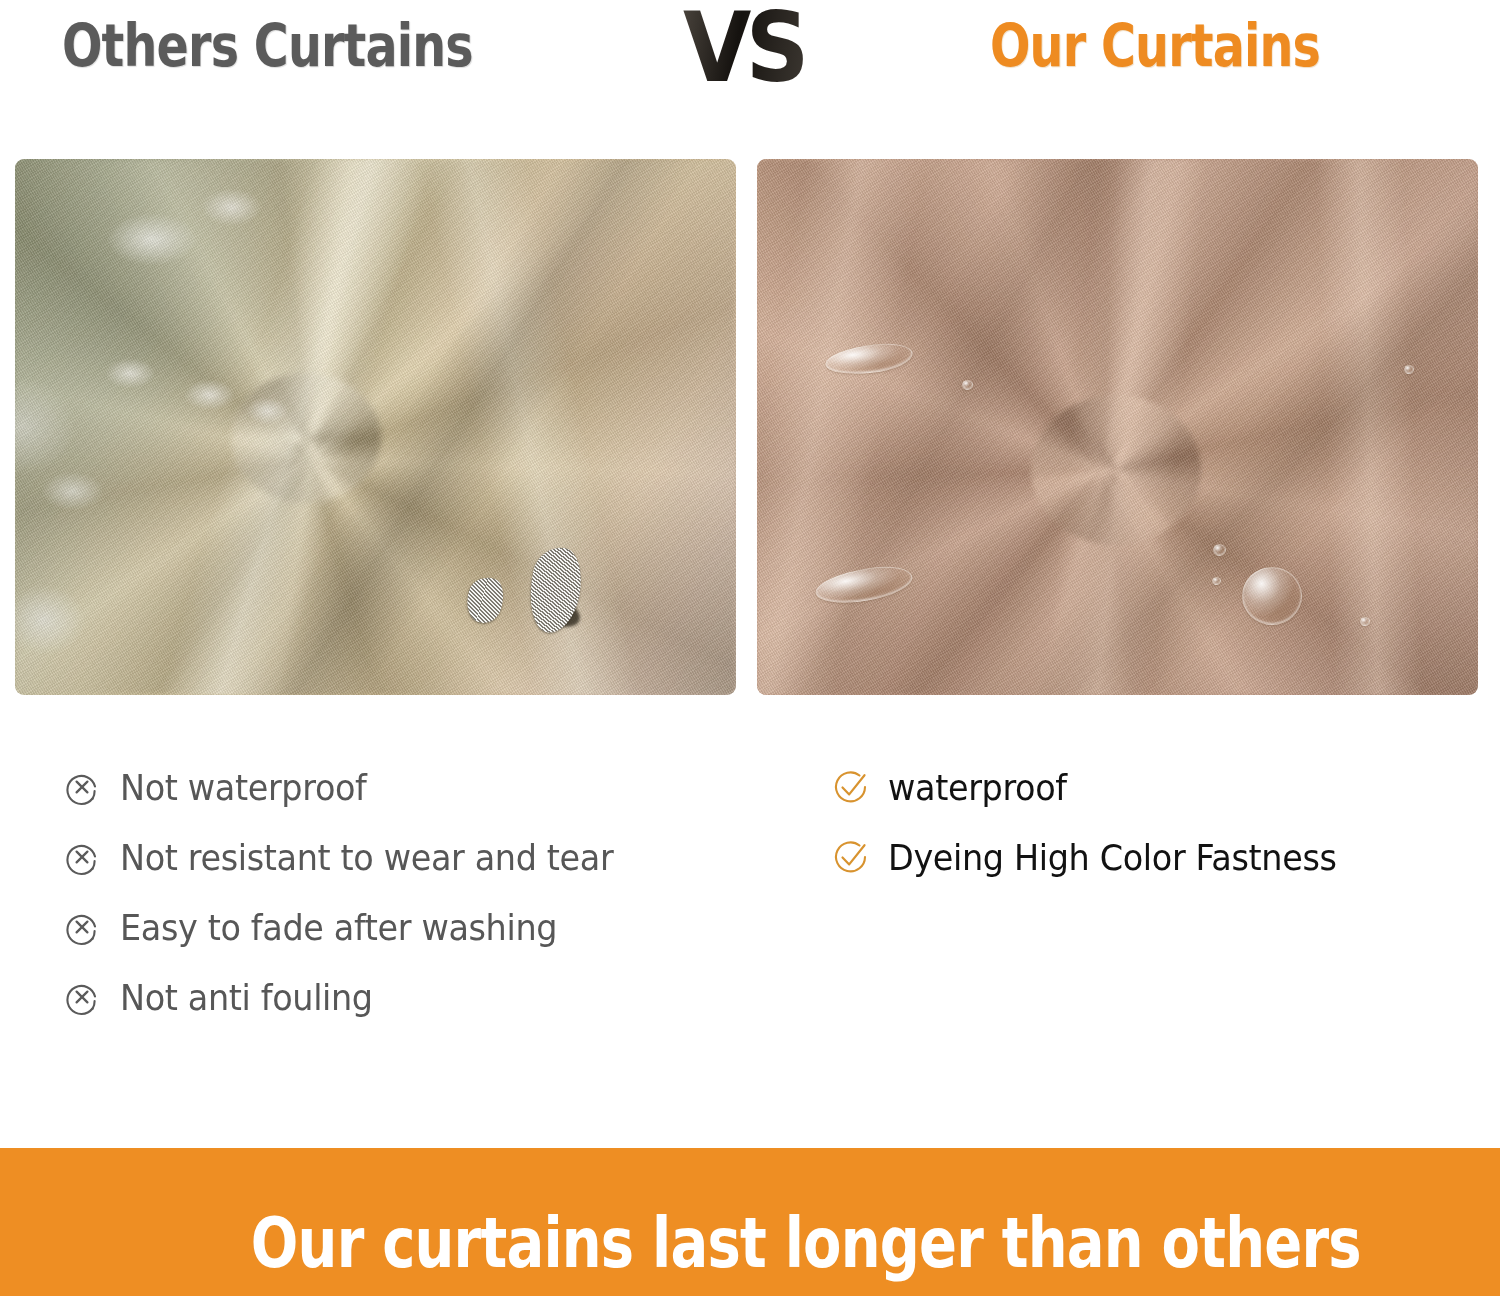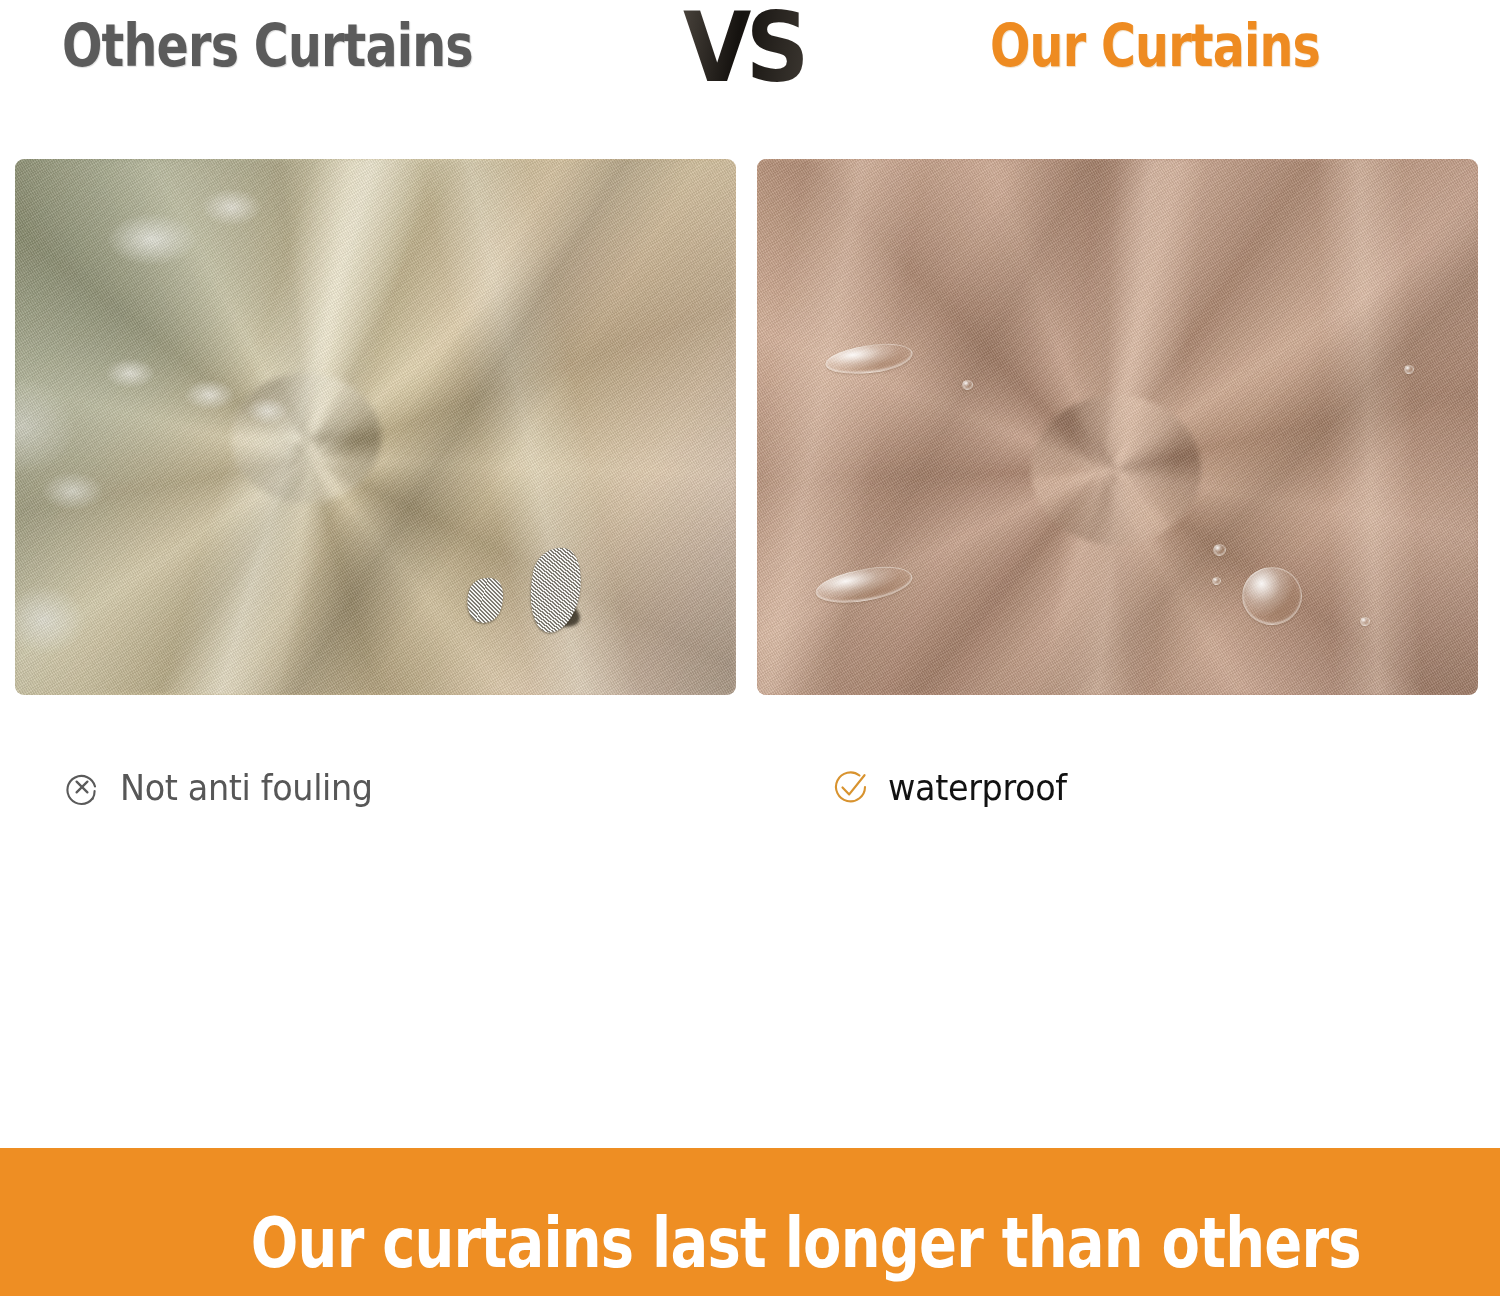--- a/index.html
+++ b/index.html
@@ -315,48 +315,87 @@
   <div class="drop" style="left:485px;top:408px;width:58px;height:56px;border-radius:50%;"></div>
   <div class="drop" style="left:205px;top:221px;width:9px;height:8px;border-radius:50%;"></div>
   <div class="drop" style="left:647px;top:206px;width:8px;height:7px;border-radius:50%;"></div>
   <div class="drop" style="left:456px;top:385px;width:11px;height:10px;border-radius:50%;"></div>
   <div class="drop" style="left:455px;top:418px;width:7px;height:6px;border-radius:50%;"></div>
   <div class="drop" style="left:603px;top:458px;width:8px;height:7px;border-radius:50%;"></div>
 </div>
 
 <div class="list list-left">
 
-
-
-
   <div class="row">
     <span class="icon-cell">
       <svg width="40" height="40" viewBox="0 0 40 40" aria-hidden="true">
         <path d="M 30.5 31.5 A 14 14 0 1 1 33 19.5" fill="none" stroke="#5a5a5a" stroke-width="2.1" stroke-linecap="round"></path>
         <path d="M 32.6 24 A 14 14 0 0 1 30.6 31.6" fill="none" stroke="#5a5a5a" stroke-width="2.1" stroke-linecap="round"></path>
         <path d="M14.6 14.6 L25.4 25.4 M25.4 14.6 L14.6 25.4" fill="none" stroke="#5a5a5a" stroke-width="2.3" stroke-linecap="round"></path>
       </svg>
     </span>
+    <span class="label label-bad">Not waterproof</span>
+  </div>
+
+  <div class="row">
+    <span class="icon-cell">
+      <svg width="40" height="40" viewBox="0 0 40 40" aria-hidden="true">
+        <path d="M 30.5 31.5 A 14 14 0 1 1 33 19.5" fill="none" stroke="#5a5a5a" stroke-width="2.1" stroke-linecap="round"></path>
+        <path d="M 32.6 24 A 14 14 0 0 1 30.6 31.6" fill="none" stroke="#5a5a5a" stroke-width="2.1" stroke-linecap="round"></path>
+        <path d="M14.6 14.6 L25.4 25.4 M25.4 14.6 L14.6 25.4" fill="none" stroke="#5a5a5a" stroke-width="2.3" stroke-linecap="round"></path>
+      </svg>
+    </span>
+    <span class="label label-bad">Not resistant to wear and tear</span>
+  </div>
+
+  <div class="row">
+    <span class="icon-cell">
+      <svg width="40" height="40" viewBox="0 0 40 40" aria-hidden="true">
+        <path d="M 30.5 31.5 A 14 14 0 1 1 33 19.5" fill="none" stroke="#5a5a5a" stroke-width="2.1" stroke-linecap="round"></path>
+        <path d="M 32.6 24 A 14 14 0 0 1 30.6 31.6" fill="none" stroke="#5a5a5a" stroke-width="2.1" stroke-linecap="round"></path>
+        <path d="M14.6 14.6 L25.4 25.4 M25.4 14.6 L14.6 25.4" fill="none" stroke="#5a5a5a" stroke-width="2.3" stroke-linecap="round"></path>
+      </svg>
+    </span>
+    <span class="label label-bad">Easy to fade after washing</span>
+  </div>
+
+  <div class="row">
+    <span class="icon-cell">
+      <svg width="40" height="40" viewBox="0 0 40 40" aria-hidden="true">
+        <path d="M 30.5 31.5 A 14 14 0 1 1 33 19.5" fill="none" stroke="#5a5a5a" stroke-width="2.1" stroke-linecap="round"></path>
+        <path d="M 32.6 24 A 14 14 0 0 1 30.6 31.6" fill="none" stroke="#5a5a5a" stroke-width="2.1" stroke-linecap="round"></path>
+        <path d="M14.6 14.6 L25.4 25.4 M25.4 14.6 L14.6 25.4" fill="none" stroke="#5a5a5a" stroke-width="2.3" stroke-linecap="round"></path>
+      </svg>
+    </span>
     <span class="label label-bad">Not anti fouling</span>
   </div>
 
 </div>
 
 <div class="list list-right">
 
   <div class="row">
     <span class="icon-cell">
       <svg width="42" height="42" viewBox="0 0 42 42" aria-hidden="true">
         <path d="M 29.5 9.5 A 14.5 14.5 0 1 0 35 21" fill="none" stroke="#d8932f" stroke-width="2.1" stroke-linecap="round"></path>
         <path d="M 12.5 21.5 L 19.2 28.4 L 34.5 9.2" fill="none" stroke="#d8932f" stroke-width="2.2" stroke-linecap="round" stroke-linejoin="round"></path>
       </svg>
     </span>
     <span class="label label-good">waterproof</span>
   </div>
 
 
+  <div class="row">
+    <span class="icon-cell">
+      <svg width="42" height="42" viewBox="0 0 42 42" aria-hidden="true">
+        <path d="M 29.5 9.5 A 14.5 14.5 0 1 0 35 21" fill="none" stroke="#d8932f" stroke-width="2.1" stroke-linecap="round"></path>
+        <path d="M 12.5 21.5 L 19.2 28.4 L 34.5 9.2" fill="none" stroke="#d8932f" stroke-width="2.2" stroke-linecap="round" stroke-linejoin="round"></path>
+      </svg>
+    </span>
+    <span class="label label-good">Dyeing High Color Fastness</span>
+  </div>
 
 
 </div>
 
 <div class="banner">
   <div class="banner-text">Our curtains last longer than others</div>
 </div>
 
 </body></html>

